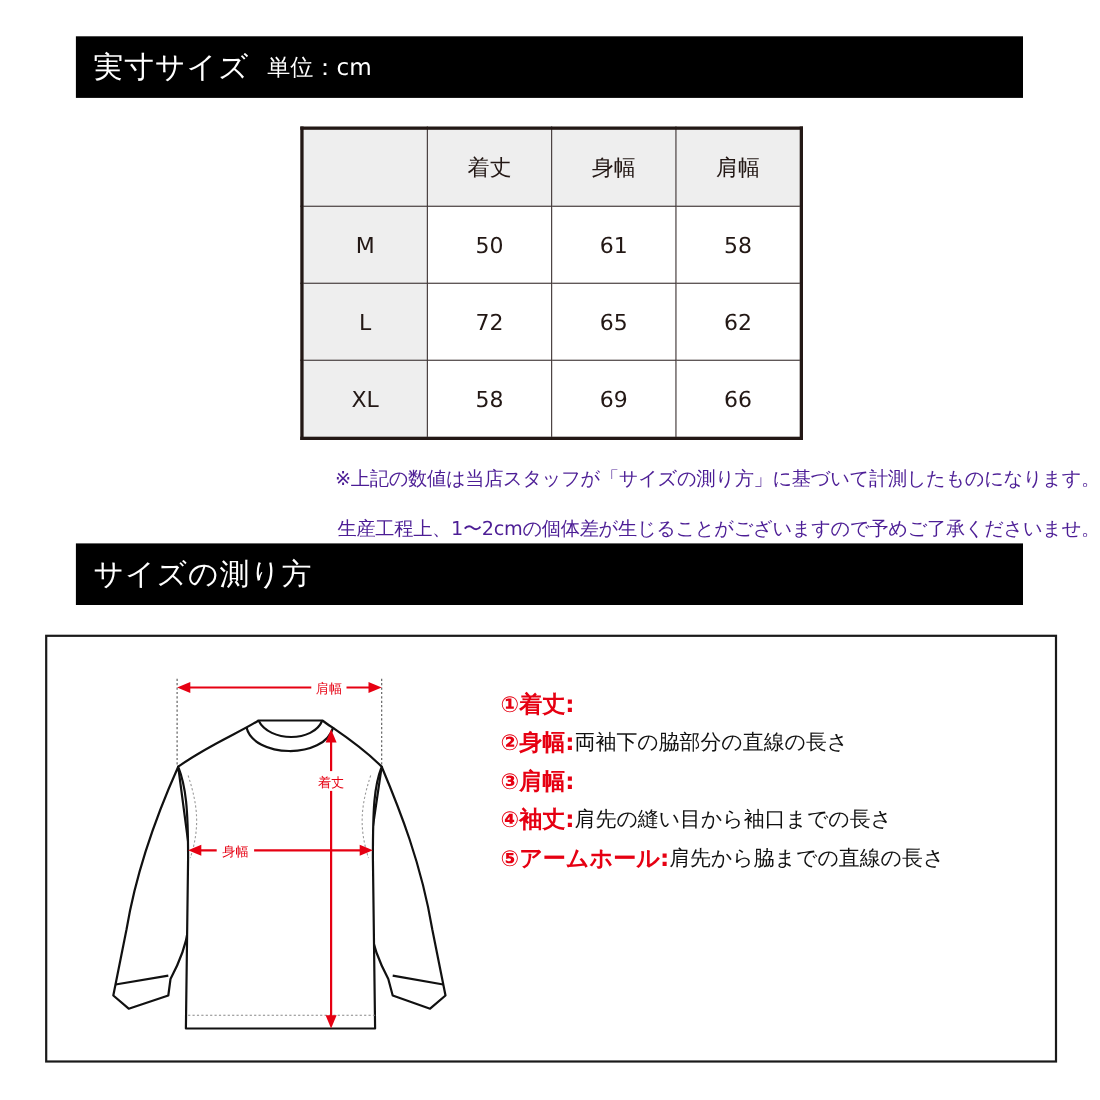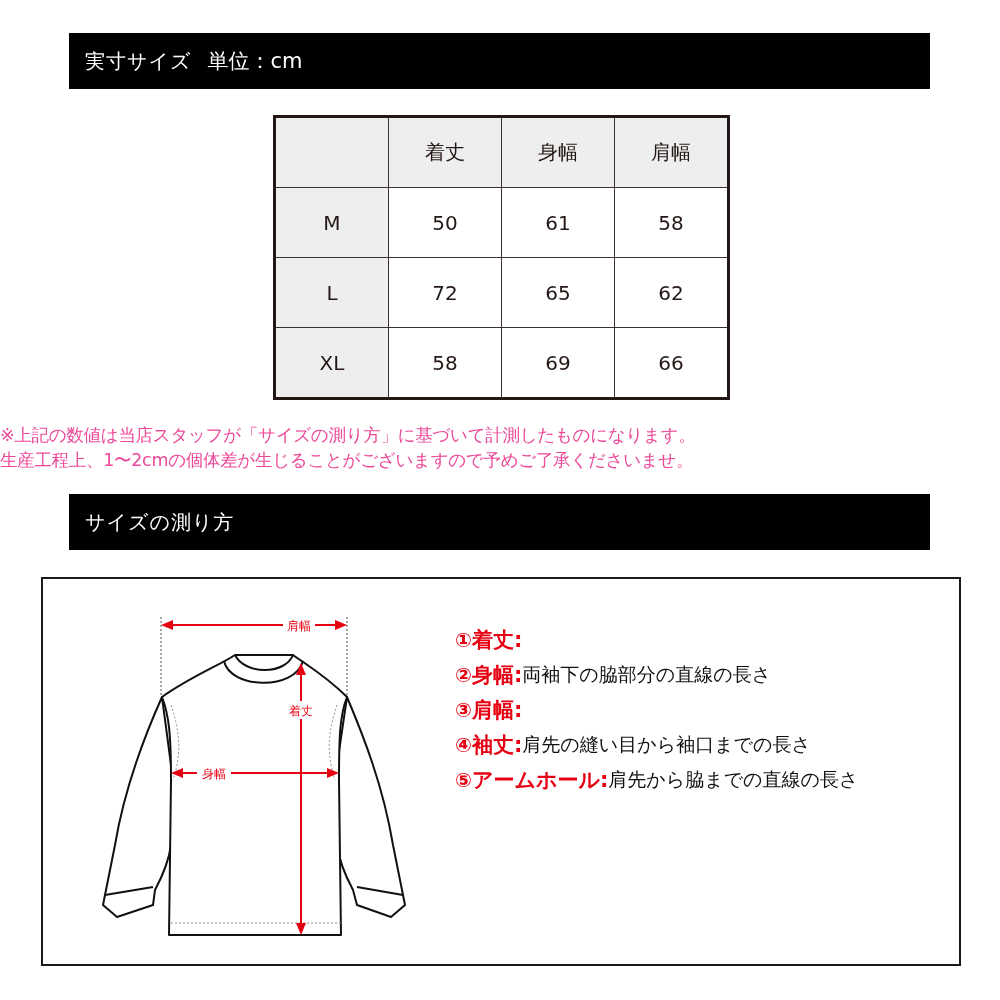--- a/index.html
+++ b/index.html
@@ -5,43 +5,43 @@
   html, body { margin: 0; padding: 0; background: #ffffff; }
   body {
     width: 1000px; height: 1000px; position: relative; overflow: hidden;
     font-family: "DejaVu Sans", "Liberation Sans", sans-serif; color: #222;
   }
   .bar {
     position: absolute; left: 69px; width: 861px; height: 56px;
     background: #000; color: #fff; display: flex; align-items: center;
     box-sizing: border-box; padding-left: 16px;
   }
-  .bar .main { font-size: 20px; letter-spacing: 1px; }
+  .bar .main { font-size: 27px; letter-spacing: 1px; }
   .bar .sub { font-size: 21px; margin-left: 16px; }
   #bar1 { top: 33px; }
   #bar2 { top: 494px; }
 
   table.sizes {
     position: absolute; left: 273px; top: 115px;
     border-collapse: collapse; border: 3px solid #231815;
   }
   table.sizes td, table.sizes th {
     width: 112px; height: 69px; border: 1.5px solid #3a3030;
     text-align: center; vertical-align: middle;
     font-size: 20px; font-weight: normal; color: #231815; padding: 0;
   }
   table.sizes thead th { background: #eeeeee; }
   table.sizes tbody th { background: #eeeeee; }
 
   .note {
-    position: absolute; left: 0; width: 1000px; text-align: left;
-    font-size: 17.5px; color: #ec4899; letter-spacing: -0.3px;
+    position: absolute; left: 0; width: 1000px; text-align: right;
+    font-size: 17.5px; color: #4c1d95; letter-spacing: -0.3px;
   }
   #note1 { top: 423px; }
-  #note2 { top: 448px; }
+  #note2 { top: 468px; }
 
   .diagram-box {
     position: absolute; left: 41px; top: 577px; width: 920px; height: 389px;
     border: 2px solid #1a1a1a; box-sizing: border-box;
   }
   .shirt { position: absolute; left: 95px; top: 605px; }
 
   .legend { position: absolute; left: 455px; top: 622px; }
   .legend-item {
     height: 35px; display: flex; align-items: center; white-space: nowrap;

